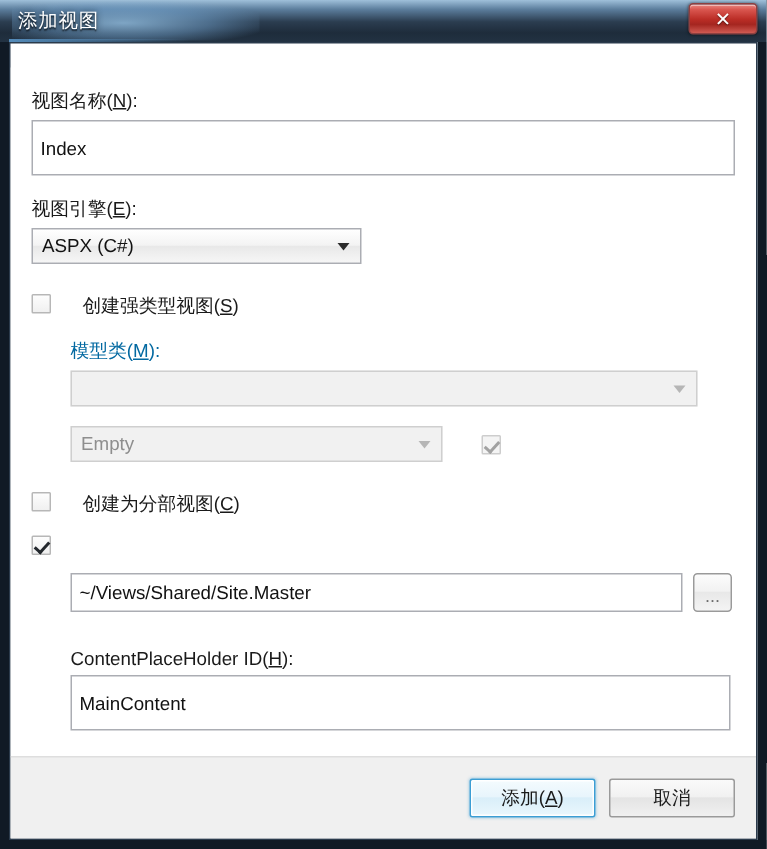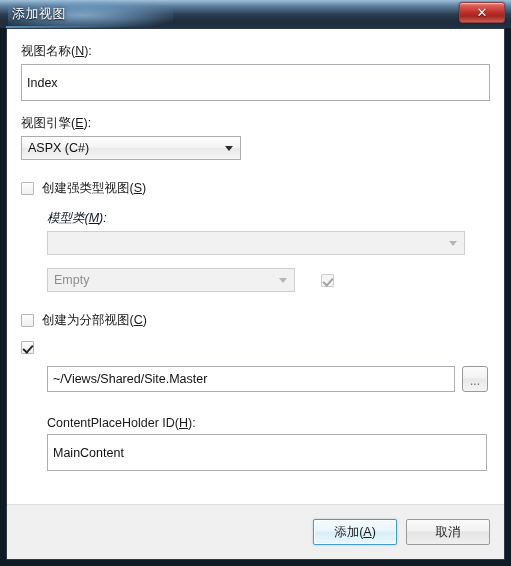--- a/index.html
+++ b/index.html
@@ -73,37 +73,38 @@
     background: #ffffff;
     border: 1px solid #2b3b4c;
     display: flex; flex-direction: column;
     overflow: hidden;
   }
   .panel {
     flex: 1 1 auto;
     background: #ffffff;
     padding: 14px 14px 0 14px;
     position: relative;
+    margin-top: 16px;
   }
   .footer {
     flex: 0 0 55px;
     background: #f0f0f0;
     border-top: 1px solid #dedede;
     display: flex; align-items: center; justify-content: flex-end;
     padding: 0 14px;
     gap: 9px;
   }
 
   
   .lbl {
     font-size: 12.5px; color: #1a1a1a;
     margin-bottom: 4px; display: block;
     white-space: nowrap;
   }
-  .lbl.dim { color: #0f172a; font-style: italic; }
+  .lbl.dim { color: #0369a1; }
   .acc { text-decoration: underline; }
 
   .txtbox {
     width: 100%; height: 37px;
     border: 1px solid #abadb3;
     background: #ffffff;
     font-size: 12.5px; color: #111;
     padding: 0 5px;
     line-height: 22px;
     font-family: "Liberation Sans", sans-serif;
@@ -133,21 +134,21 @@
     background: #f1f1f1;
     border-color: #cfcfcf;
     color: #8e8e8e;
     cursor: default;
   }
   .combo.disabled .arrow { border-top-color: #b6b6b6; }
 
   .row { display: flex; align-items: center; }
 
   .chk-row {
-    display: flex; align-items: center; gap: 8px;
+    display: flex; gap: 21px;
     font-size: 12.5px; color: #1a1a1a;
     white-space: nowrap;
   }
   .chk-row.disabled { color: #9a9a9a; }
   .chk {
     width: 13px; height: 13px; flex: 0 0 13px;
     border: 1px solid #b7b7b7;
     background: linear-gradient(180deg,#fdfdfd 0%, #f0f0f0 100%);
     position: relative;
     border-radius: 1px;

